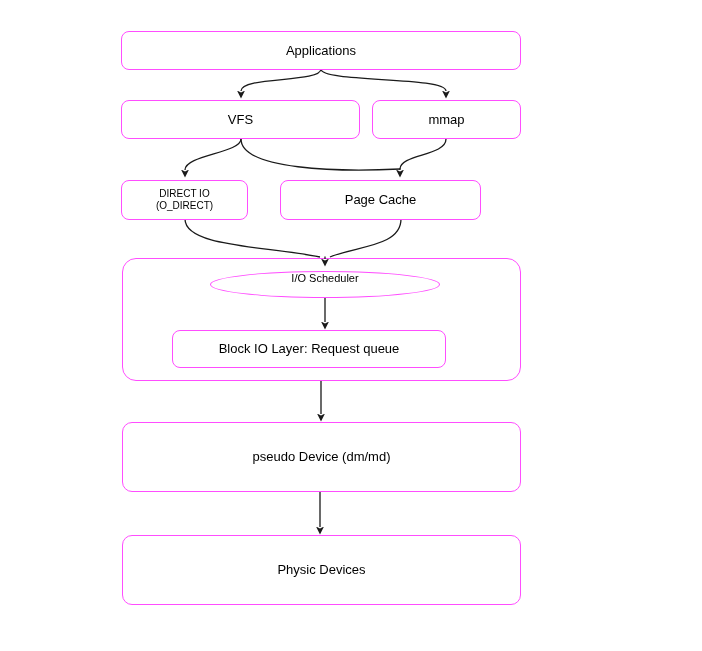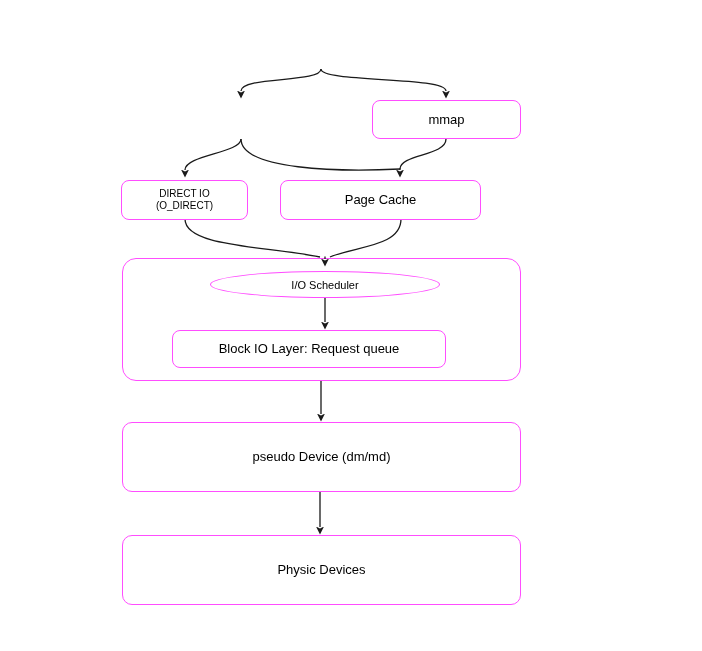--- a/index.html
+++ b/index.html
@@ -47,21 +47,20 @@
     background: #ffffff;
     z-index: 0;
   }
   .ellipse-node {
     position: absolute;
     box-sizing: border-box;
     border: 1.3px solid #ff4dff;
     border-radius: 50%;
     background: #ffffff;
     display: flex;
-    align-items: center;
     justify-content: center;
     text-align: center;
     color: #000000;
     font-size: 11px;
     z-index: 2;
   }
   
   .node.in-container { z-index: 2; }
 
   #node-applications { left: 121px; top: 31px;  width: 400px; height: 39px; }
@@ -105,21 +104,27 @@
 
     <path class="edge" d="M185,219 C185,247 265,246 320,257"></path>
     <path class="edge" d="M401,219 C401,247 355,246 330,257"></path>
     <path class="edge" d="M325,256.5 L325,259" marker-end="url(#ah)"></path>
 
     <path class="edge" d="M325,297 L325,322" marker-end="url(#ah)"></path>
     <path class="edge" d="M321,381 L321,414" marker-end="url(#ah)"></path>
     <path class="edge" d="M320,492 L320,527" marker-end="url(#ah)"></path>
   </svg>
 
+  <div class="node" id="node-applications">
+    <span>Applications</span>
+  </div>
 
+  <div class="node" id="node-vfs">
+    <span>VFS</span>
+  </div>
 
   <div class="node" id="node-mmap">
     <span>mmap</span>
   </div>
 
   <div class="node" id="node-directio">
     <span>DIRECT IO
 (O_DIRECT)</span>
   </div>
 

